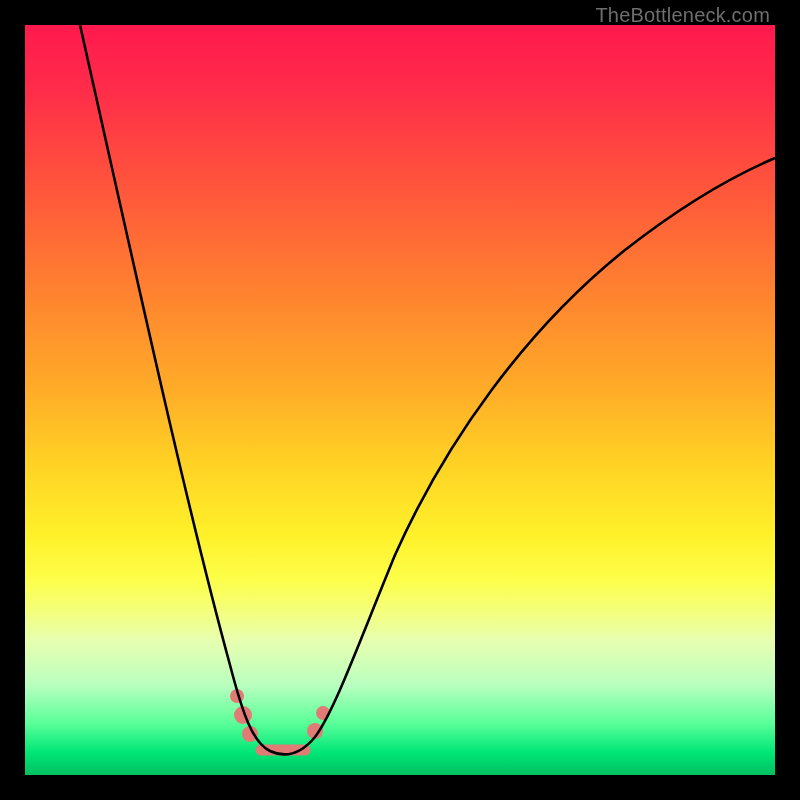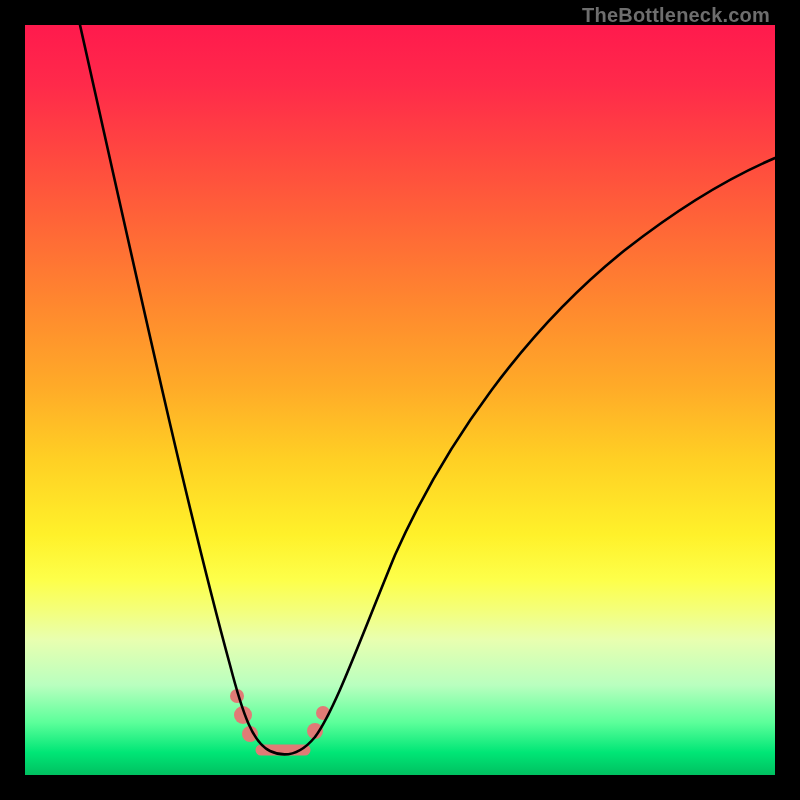--- a/index.html
+++ b/index.html
@@ -33,21 +33,21 @@
       #5cff9a 93%,
       #00e676 97%,
       #00c060 100%);
   }
   .watermark {
     position: absolute;
     top: 4px;
     right: 30px;
     color: #6e6e6e;
     font-size: 20px;
-    font-weight: 700;
+    font-weight: 400;
     letter-spacing: 0.2px;
     z-index: 20;
   }
   svg.plot {
     position: absolute;
     left: 0;
     top: 0;
     width: 750px;
     height: 750px;
     z-index: 10;

